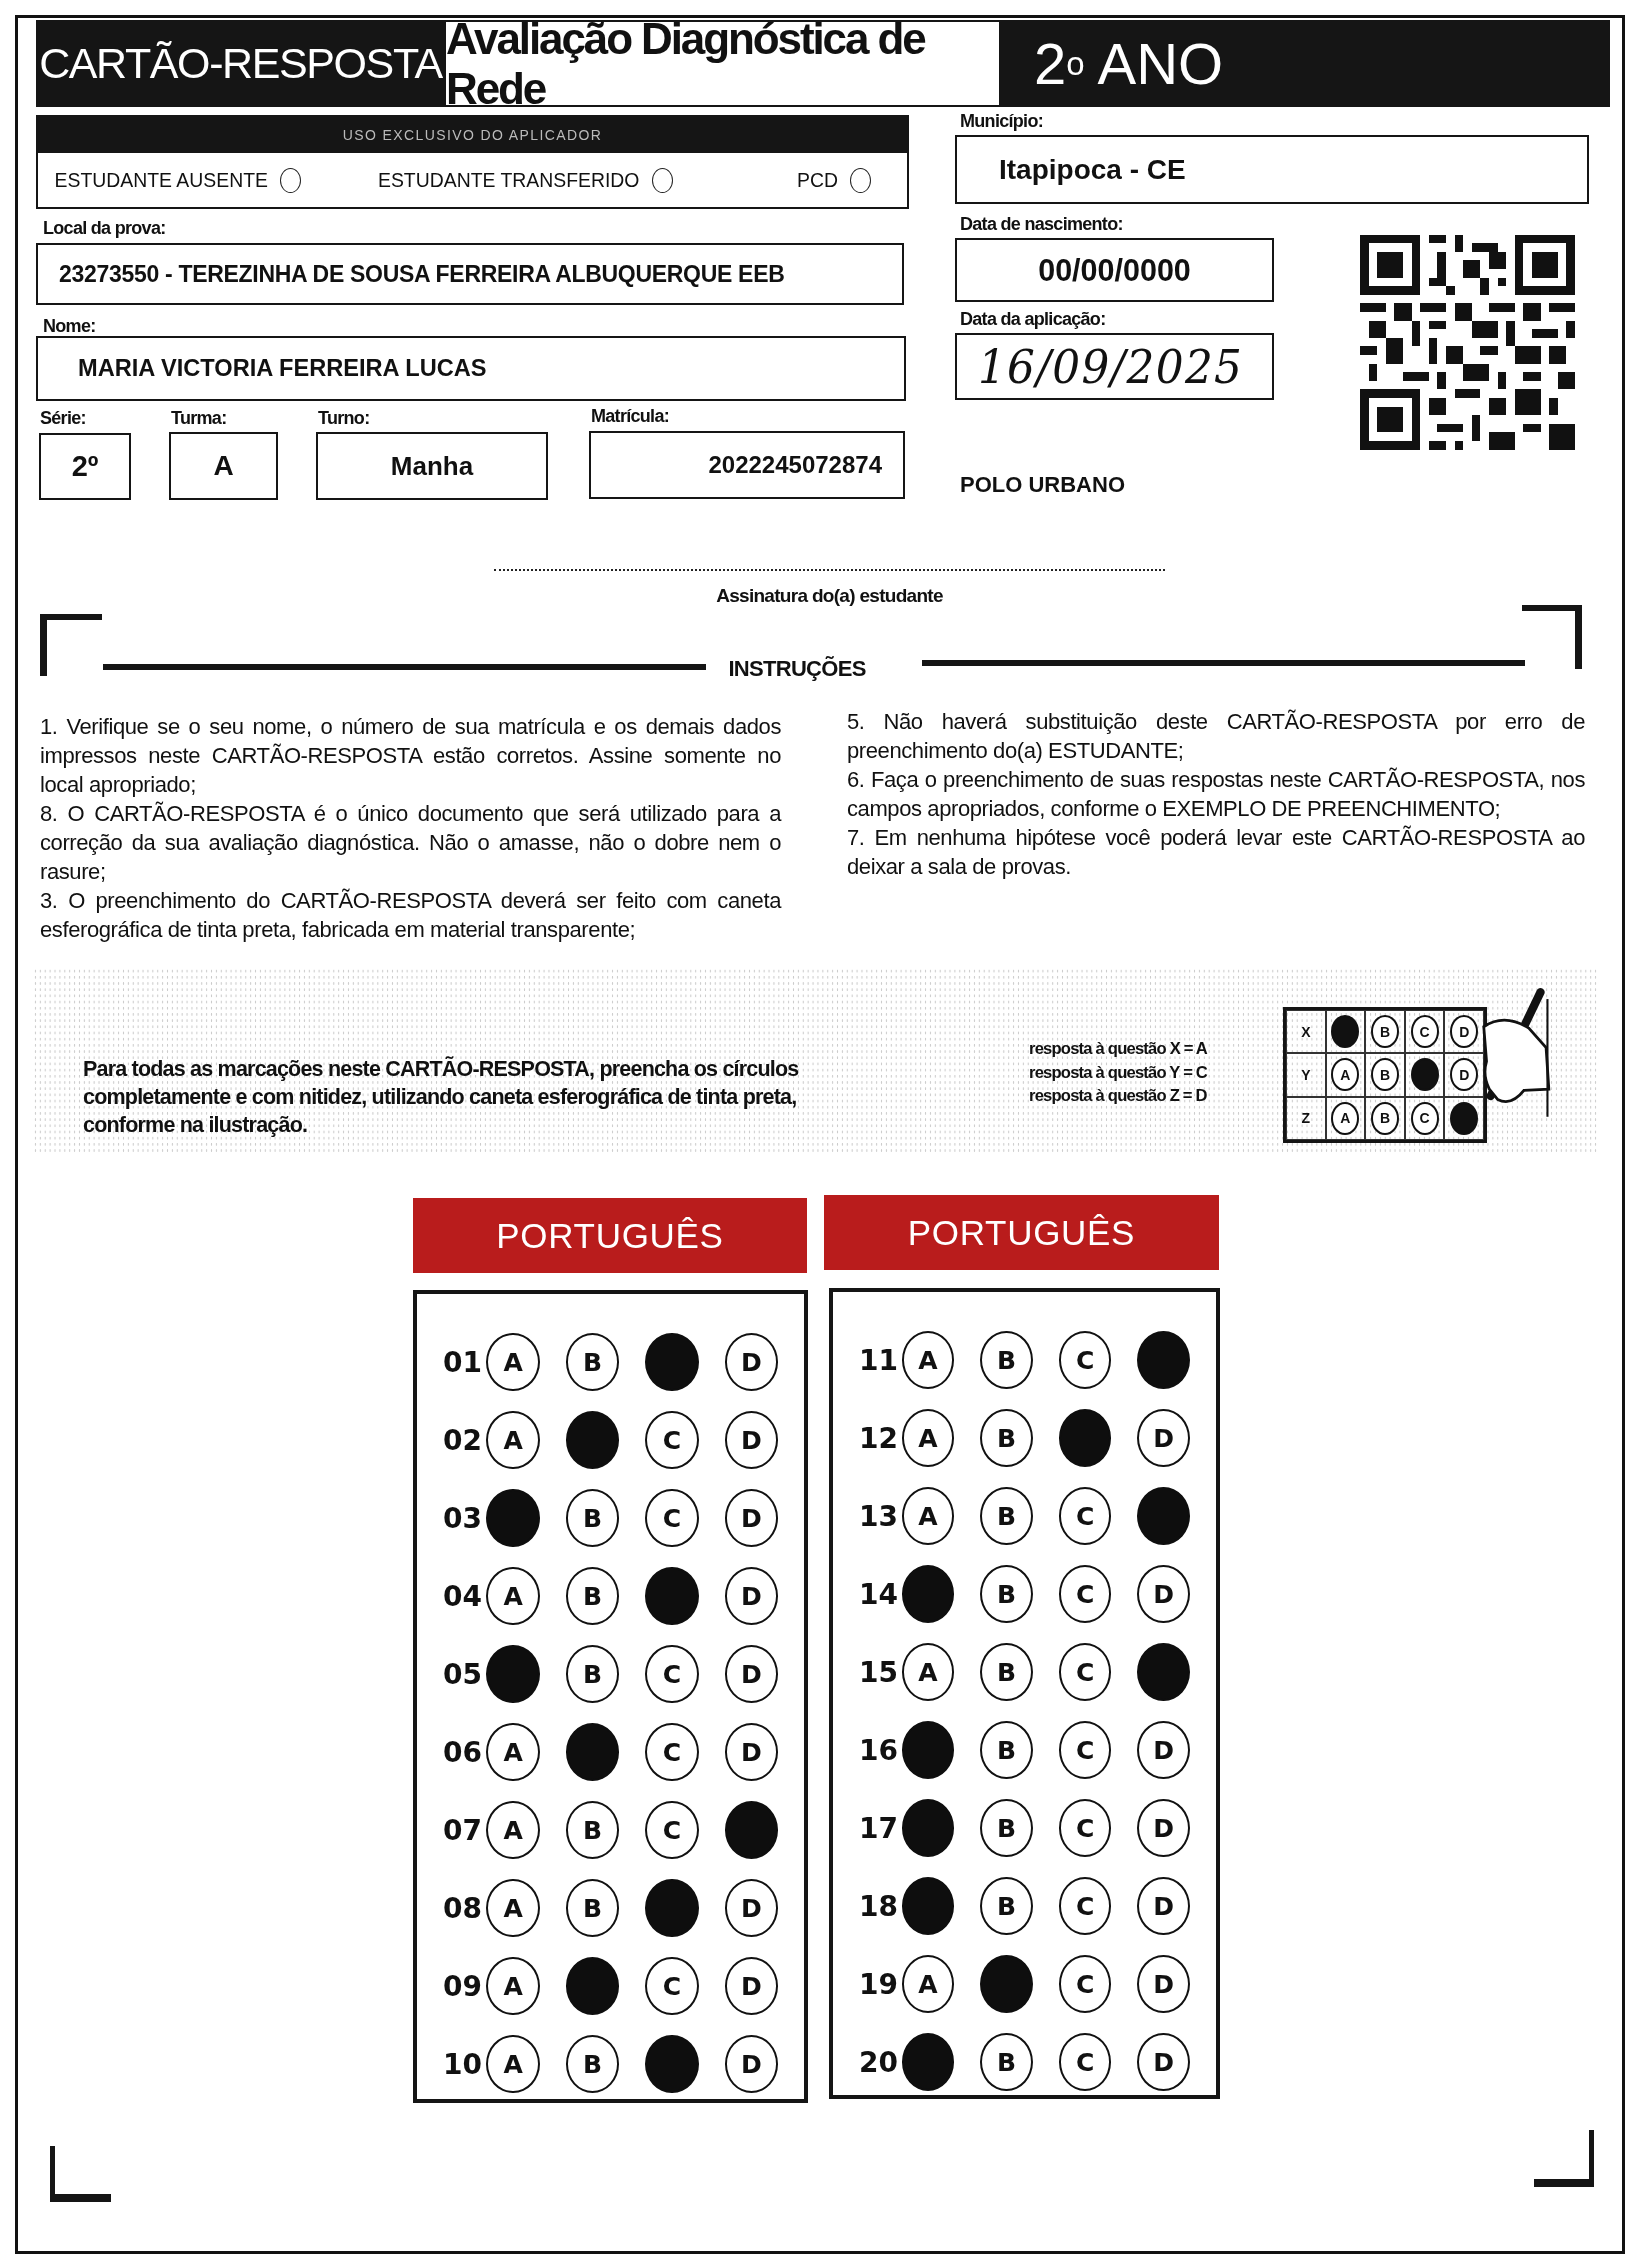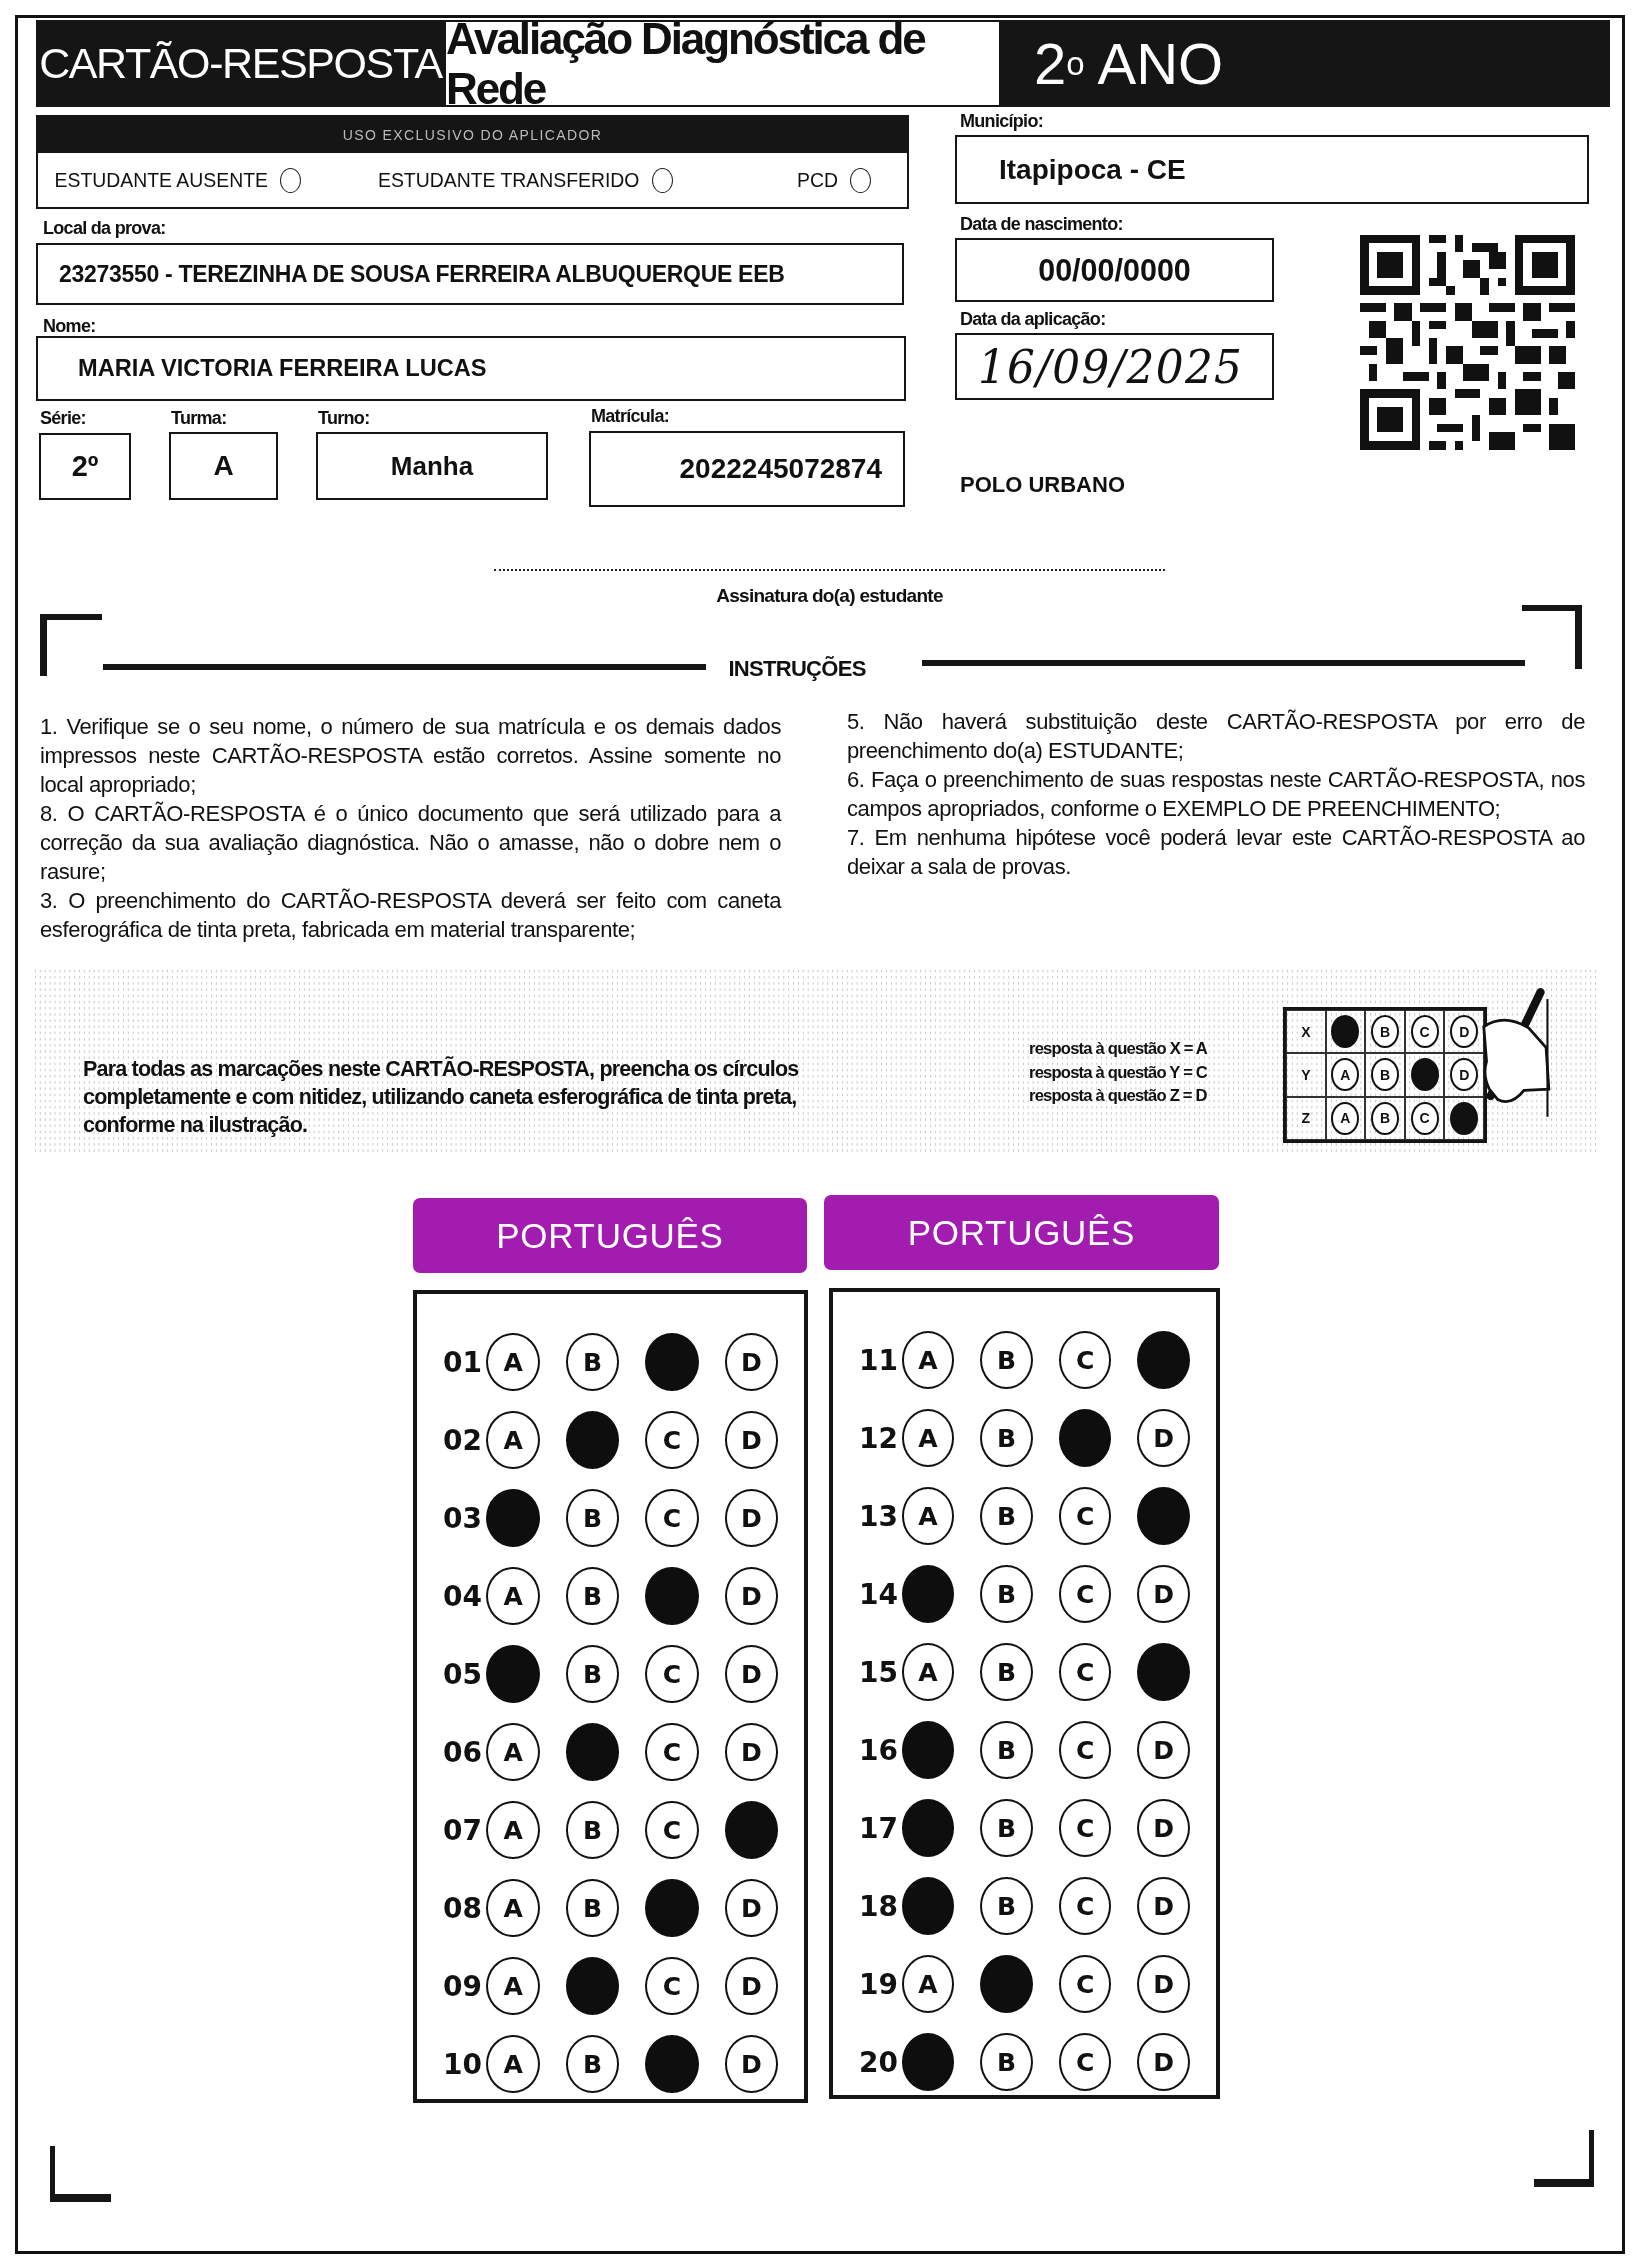--- a/index.html
+++ b/index.html
@@ -40,21 +40,21 @@
   .example { left: 33px; top: 968px; width: 1564px; height: 184px;
     background-image: radial-gradient(#ccc 0.7px, transparent 1px); background-size: 4.9px 6.2px; }
   .ex-text { left: 83px; top: 1025px; width: 784px; font-size: 21.5px; font-weight: bold; line-height: 28px; letter-spacing: -0.8px; margin-top: 30px; }
   .ex-legend { left: 1029px; top: 1037px; font-size: 16.6px; font-weight: bold; line-height: 23.6px; letter-spacing: -0.8px; }
   .ex-grid { left: 1283px; top: 1007px; width: 204px; height: 136px; border: 3.5px solid #151515;
     display: grid; grid-template-columns: repeat(5, 1fr); grid-template-rows: repeat(3, 1fr); }
   .ex-cell { border: 1.4px solid #333; display: flex; align-items: center; justify-content: center; font-size: 14px; font-weight: bold; }
   .ex-bub { width: 28px; height: 33px; border: 2.1px solid #111; border-radius: 50%; display: flex; align-items: center; justify-content: center; font-size: 14px; font-weight: bold; background: #fff; }
   .ex-bub.filled { background: #111; }
 
-  .subj { height: 75px; background: #a21caf; color: #fff; font-size: 35px; display: flex; align-items: center; justify-content: center; letter-spacing: 0.7px; border-radius: 7px; }
+  .subj { height: 75px; background: #b91c1c; color: #fff; font-size: 35px; display: flex; align-items: center; justify-content: center; letter-spacing: 0.7px; }
   .ans-box { border: 4.2px solid #151515; background: #fff; padding-top: 29px; }
   .ans-row { display: flex; align-items: center; height: 78px; padding-left: 26px; }
   .qnum { width: 44px; font-size: 28px; font-weight: bold; font-family: "DejaVu Sans", sans-serif; }
   .bub { width: 54px; height: 58px; border: 2.8px solid #111; border-radius: 50%; margin-right: 26px;
     display: flex; align-items: center; justify-content: center; font-size: 25px; font-weight: bold; font-family: "DejaVu Sans", sans-serif; }
   .bub.filled { background: #0e0e0e; border-color: #0e0e0e; color: transparent; }
 </style>
 </head>
 <body>
 
@@ -183,21 +183,21 @@
 </div>
 <div class="abs lbl" style="left:171px;top:408px">Turma:</div>
 <div class="abs box" style="left:169px;top:432px;width:109px;height:68px;justify-content:center;font-size:28px">
   <span>A</span>
 </div>
 <div class="abs lbl" style="left:318px;top:408px">Turno:</div>
 <div class="abs box" style="left:316px;top:432px;width:232px;height:68px;justify-content:center;font-size:26px">
   <span>Manha</span>
 </div>
 <div class="abs lbl" style="left:591px;top:406px">Matrícula:</div>
-<div class="abs box" style="left:589px;top:431px;width:316px;height:76px;justify-content:flex-end;padding-right:21px;font-size:28px">
+<div class="abs box" style="left:589px;top:431px;width:316px;height:68px;justify-content:flex-end;padding-right:21px;font-size:24px">
   <span>2022245072874</span>
 </div>
 
 <div class="abs" style="left:960px;top:472px;font-size:22px;font-weight:bold">POLO URBANO</div>
 
 <div class="abs sig-line"></div>
 <div class="abs sig-label">Assinatura do(a) estudante</div>
 
 <div class="corner" style="left:40px;top:614px;width:7px;height:62px"></div>
 <div class="corner" style="left:40px;top:614px;width:62px;height:6.2px"></div>

